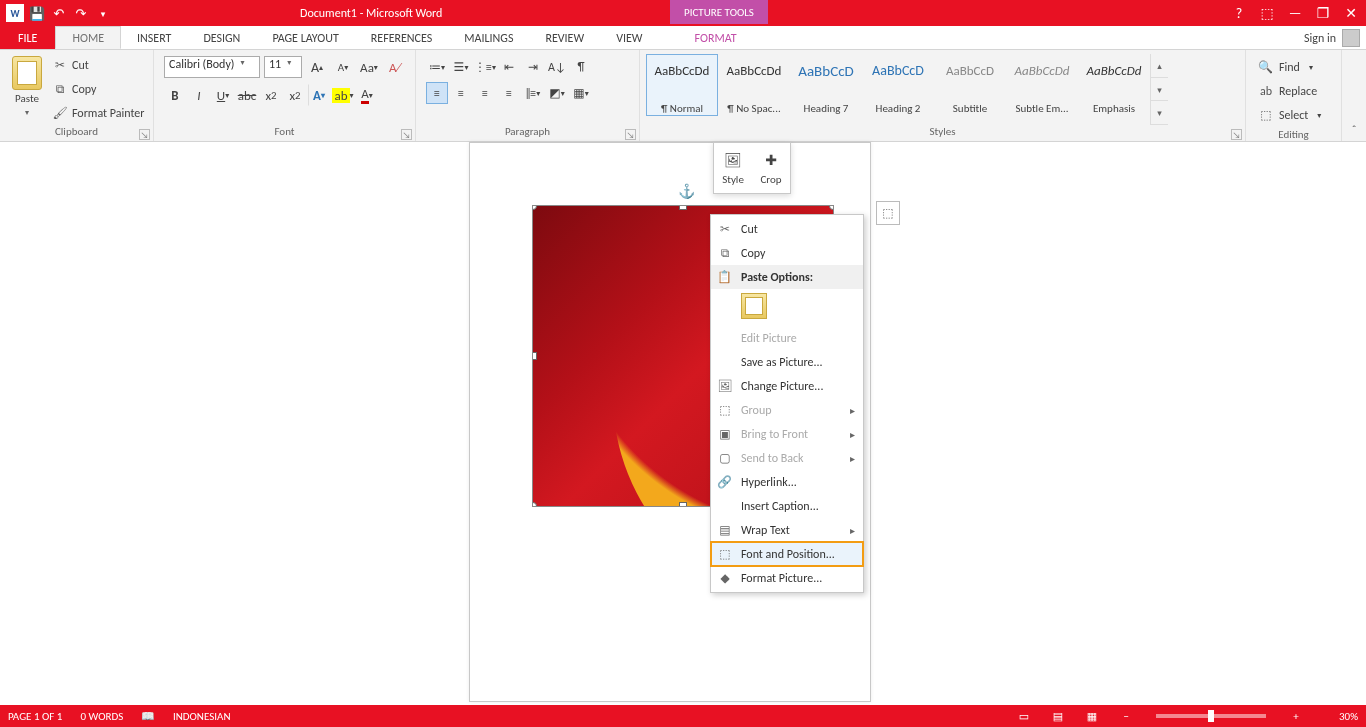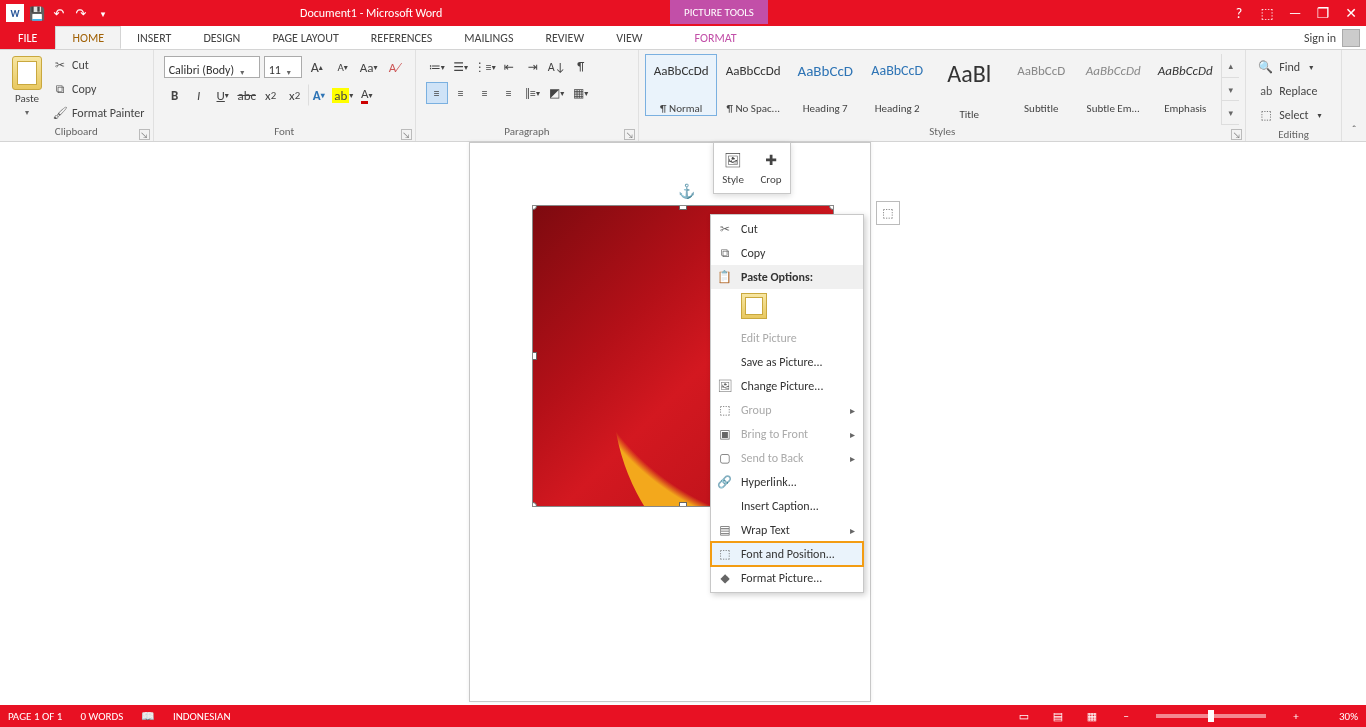--- a/index.html
+++ b/index.html
@@ -11,21 +11,21 @@
 .titlebar .qat .ic { width: 18px; height: 18px; display: flex; align-items: center; justify-content: center; font-size: 13px; color: #fff; }
 .titlebar .doc-title { position: absolute; left: 300px; font-size: 12px; color: #fff; }
 .titlebar .pic-tools { position: absolute; left: 670px; top: 0; height: 24px; display: flex; align-items: center; padding: 0 14px; background: #c24fa8; color: #fff; font-size: 11px; }
 .titlebar .win-ctrls { position: absolute; right: 6px; display: flex; gap: 10px; align-items: center; color: #fff; }
 .titlebar .win-ctrls span { width: 18px; text-align: center; font-size: 14px; }
 
 
 .tabstrip { height: 24px; background: #fff; display: flex; align-items: stretch; border-bottom: 1px solid #d4d4d4; }
 .tabstrip .tab { padding: 0 16px; display: flex; align-items: center; font-size: 12px; color: #444; }
 .tabstrip .tab.file { background: #e81123; color: #fff; padding: 0 18px; }
-.tabstrip .tab.active { border: 1px solid #d4d4d4; border-bottom-color: #f3f3f3; background: #f3f3f3; color: #a16207; }
+.tabstrip .tab.active { border: 1px solid #d4d4d4; border-bottom-color: #f3f3f3; background: #f3f3f3; color: #737373; }
 .tabstrip .tab.contextual { color: #c24fa8; }
 .tabstrip .signin { margin-left: auto; padding-right: 6px; display: flex; align-items: center; gap: 6px; color: #444; }
 .tabstrip .avatar { width: 18px; height: 18px; background: #ccc; border: 1px solid #aaa; }
 
 
 .ribbon { height: 92px; background: #f3f3f3; border-bottom: 1px solid #d4d4d4; display: flex; }
 .group { border-right: 1px solid #e0e0e0; display: flex; flex-direction: column; }
 .group-body { flex: 1; display: flex; align-items: flex-start; padding: 4px 6px 0 6px; }
 .group-label { height: 16px; text-align: center; font-size: 11px; color: #666; position: relative; }
 .group-label .dlg { position: absolute; right: 3px; bottom: 1px; font-size: 9px; color: #888; border: 1px solid #bbb; width: 11px; height: 11px; line-height: 9px; }
@@ -34,21 +34,21 @@
 .paste-big { display: flex; flex-direction: column; align-items: center; width: 42px; padding-top: 2px; }
 .paste-big .clip-ic { width: 30px; height: 34px; background: linear-gradient(#f7e6a2,#e8c860); border: 1px solid #c9a83e; border-radius: 3px; position: relative; }
 .paste-big .clip-ic::after { content:""; position:absolute; left:4px; top:4px; right:4px; bottom:4px; background:#fff; border:1px solid #c9a83e; }
 .paste-big span { font-size: 11px; color: #444; margin-top: 2px; }
 .clip-list { display:flex; flex-direction:column; gap:2px; padding-left:4px; }
 .clip-list div { display:flex; align-items:center; gap:4px; font-size:12px; color:#444; height:22px; }
 .smic { width:16px; height:16px; display:inline-flex; align-items:center; justify-content:center; font-size:12px; color:#555; }
 
 
 .font-row1 { display:flex; align-items:center; gap:4px; padding: 2px 4px; }
-.combo { height:22px; border:1px solid #ababab; background:#fff; display:flex; align-items:flex-end; padding:0 4px; font-size:12px; color:#333; position:relative; }
+.combo { height:22px; border:1px solid #ababab; background:#fff; display:flex; align-items:flex-start; padding:0 4px; font-size:12px; color:#333; position:relative; }
 .combo .dd { margin-left:6px; font-size:8px; color:#666; }
 .font-row2 { display:flex; align-items:center; gap:2px; padding: 4px 4px; }
 .fbtn { width:22px; height:22px; display:flex; align-items:center; justify-content:center; font-size:13px; color:#444; border:1px solid transparent; }
 .fbtn.sep { border-left:1px solid #ddd; }
 .font-col { display:flex; flex-direction:column; }
 
 
 .para-col { display:flex; flex-direction:column; }
 .para-row { display:flex; align-items:center; gap:2px; padding:2px 4px; }
 .pbtn { width:22px; height:22px; display:flex; align-items:center; justify-content:center; font-size:12px; color:#444; border:1px solid transparent; }
@@ -257,24 +257,20 @@
           <div class="style-prev" style="font-size: 13px; color: rgb(51, 51, 51);">AaBbCcDd</div>
           <div class="style-name">¶ No Spac...</div>
         </div>
         <div class="style-item">
           <div class="style-prev" style="font-size: 15px; color: rgb(46, 116, 181);">AaBbCcD</div>
           <div class="style-name">Heading 7</div>
         </div>
         <div class="style-item">
           <div class="style-prev" style="font-size: 14px; color: rgb(46, 116, 181);">AaBbCcD</div>
           <div class="style-name">Heading 2</div>
-        </div>
-        <div class="style-item">
-          <div class="style-prev" style="font-size: 24px; color: rgb(51, 51, 51);">AaBl</div>
-          <div class="style-name">Title</div>
         </div>
         <div class="style-item">
           <div class="style-prev" style="font-size: 13px; color: rgb(136, 136, 136);">AaBbCcD</div>
           <div class="style-name">Subtitle</div>
         </div>
         <div class="style-item">
           <div class="style-prev" style="font-size: 13px; color: rgb(136, 136, 136); font-style: italic;">AaBbCcDd</div>
           <div class="style-name">Subtle Em...</div>
         </div>
         <div class="style-item">

